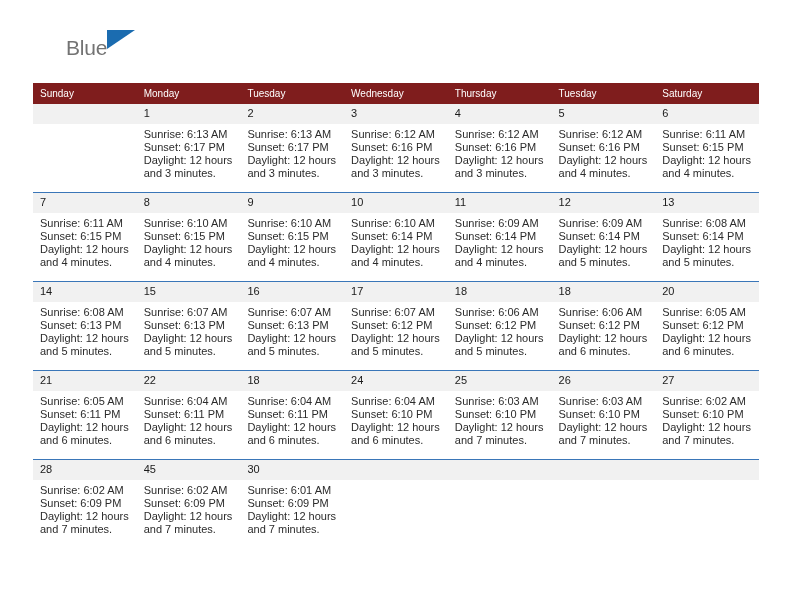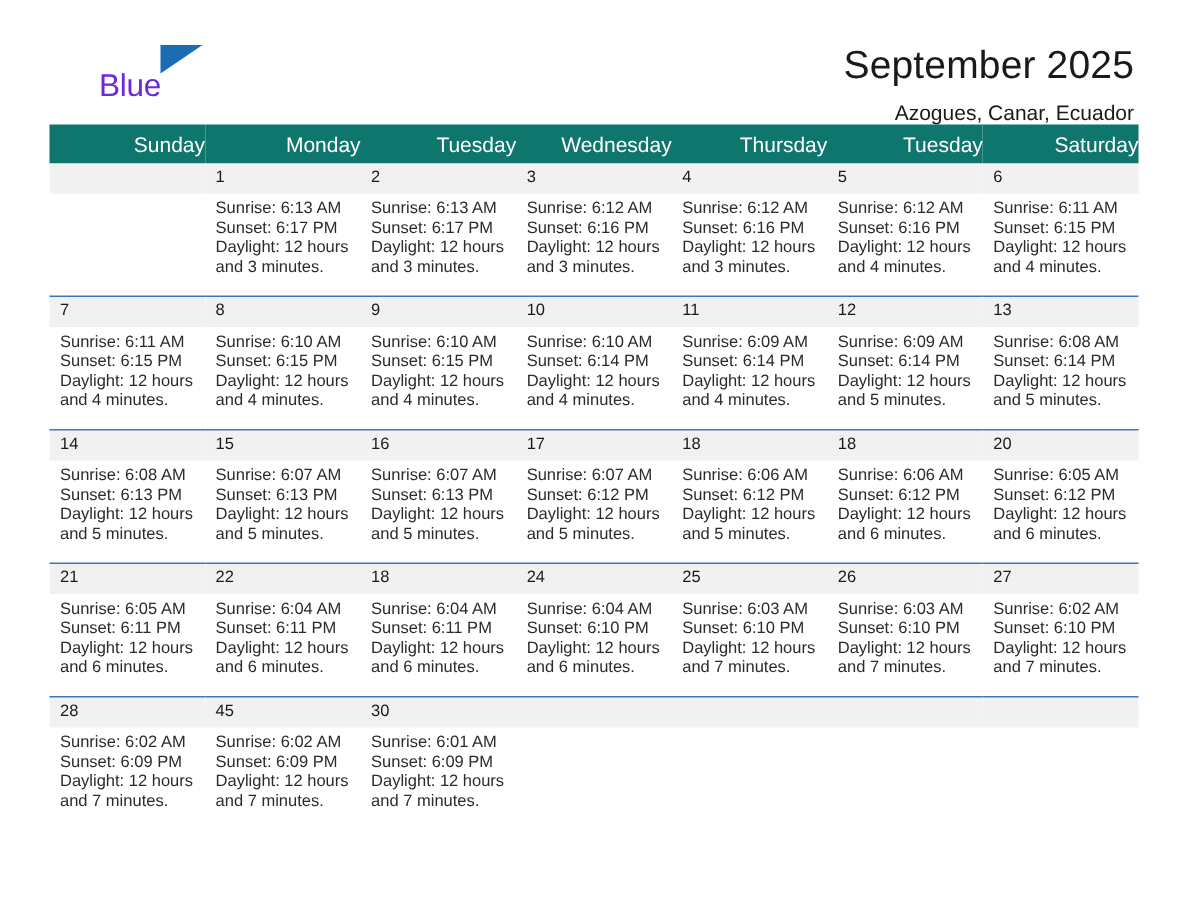--- a/index.html
+++ b/index.html
@@ -41,24 +41,24 @@
   .logo-line1 {
     font-size: 21px;
     line-height: 21px;
     color: #231f20;
     letter-spacing: -0.2px;
     white-space: nowrap;
   }
   .logo-line2 {
     font-size: 21px;
     line-height: 22px;
-    color: #6d28d9;
+    color: #737373;
     letter-spacing: -0.2px;
     padding-left: 31px;
-    margin-top: 19px;
+    margin-top: 9px;
   }
   .logo-tri {
     position: absolute;
     left: 74px;
     top: 2px;
     width: 0;
     height: 0;
     border-left: 28px solid #1b6cb0;
     border-bottom: 19px solid transparent;
   }
@@ -83,25 +83,25 @@
   }
 
   
   .cal {
     width: 726px;
     border-collapse: collapse;
     table-layout: fixed;
     margin-top: 11px;
   }
   .cal th {
-    background: #0f766e;
+    background: #7f1d1d;
     color: #ffffff;
-    font-size: 14px;
+    font-size: 10px;
     font-weight: normal;
-    text-align: right;
+    text-align: left;
     padding: 5px 0 5px 7px;
     height: 20px;
     box-sizing: border-box;
   }
 
   .week-row > td {
     padding: 0;
     vertical-align: top;
     border-top: 1px solid #3a76b8;
   }
@@ -140,24 +140,20 @@
 
 <div class="page">
 
   <div class="top">
 
     <div class="logo">
       <div class="logo-tri"></div>
       <div class="logo-line2">Blue</div>
     </div>
 
-    <div class="titles">
-      <h1 class="cal-title">September 2025</h1>
-      <p class="cal-sub">Azogues, Canar, Ecuador</p>
-    </div>
 
   </div>
 
   <table class="cal">
     <thead>
       <tr>
         <th>Sunday</th>
         <th>Monday</th>
         <th>Tuesday</th>
         <th>Wednesday</th>

